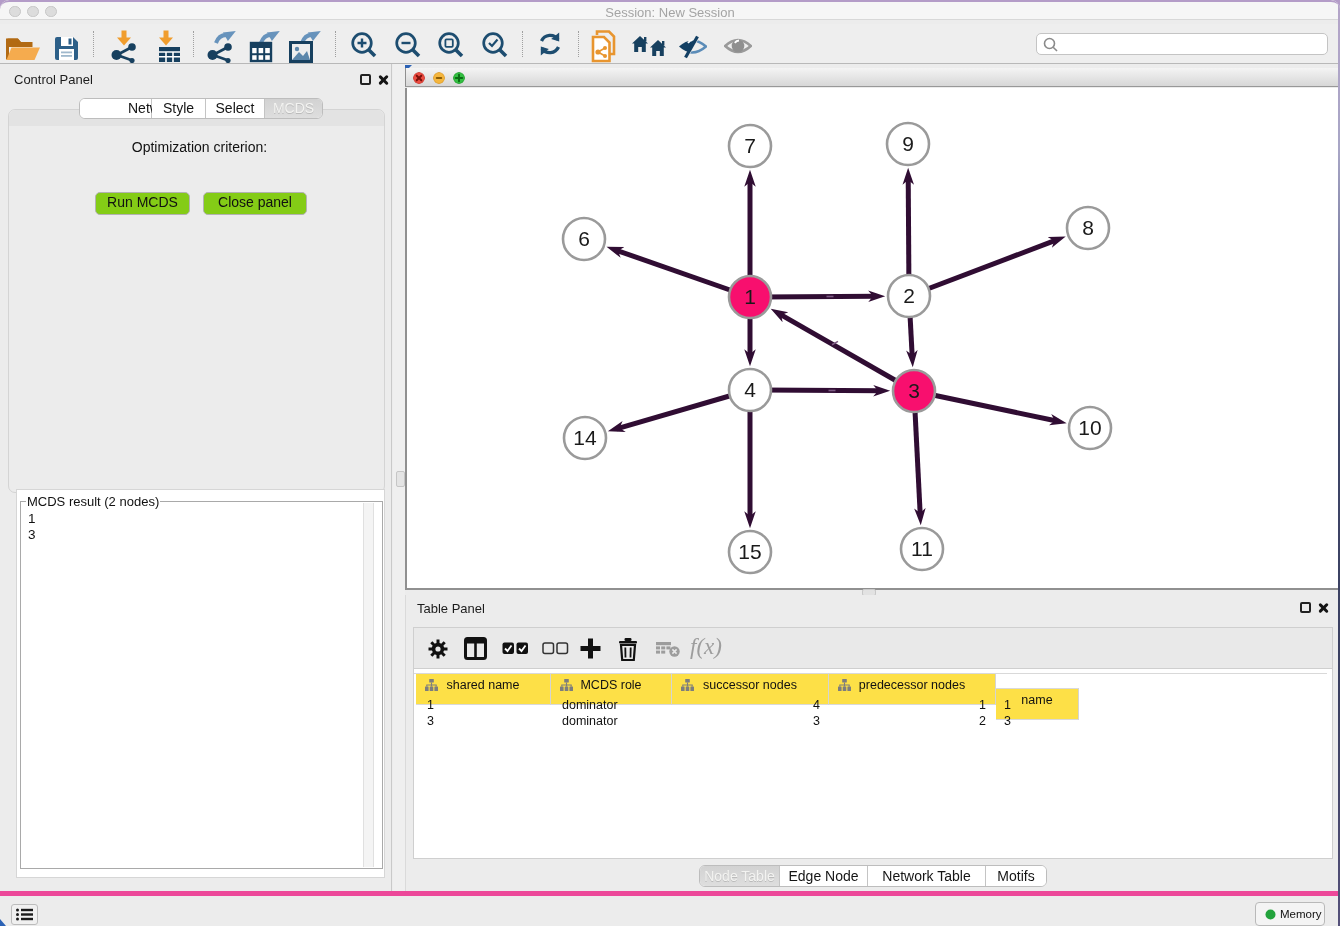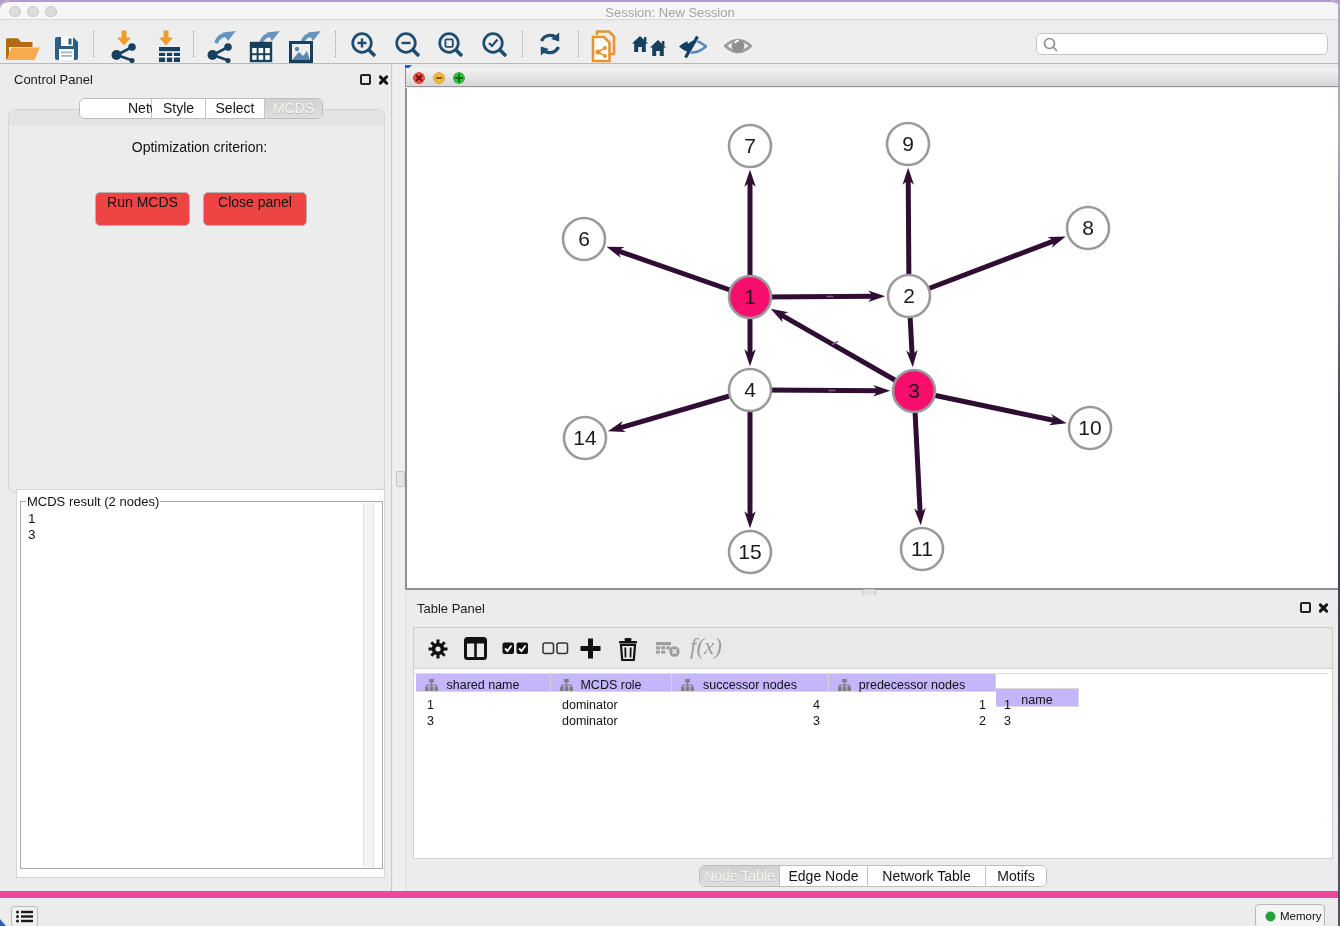--- a/index.html
+++ b/index.html
@@ -26,46 +26,46 @@
 .ic-close:before { transform:rotate(45deg); }
 .ic-close:after { transform:rotate(-45deg); }
 .tabgrp { position:absolute; display:flex; z-index:5; border:1px solid #bdbdbd; border-radius:6px; overflow:hidden; background:#fff; }
 .tabgrp .tab { font-size:14px; color:#151515; background:#fff; border-right:1px solid #c4c4c4; text-align:center; line-height:19px; }
 .tabgrp .tab:last-child { border-right:none; }
 .tabgrp .tab.sel { background:linear-gradient(#d2d2d2,#dedede); color:#f3f3f1; text-shadow:0 1px 0 #bbb; }
 .tabcontent { position:absolute; left:8px; top:45px; width:377px; height:384px; background:#ececec; border:1px solid #d4d4d4; border-radius:7px;padding-left:22px; }
 .tabcontent .band { position:absolute; left:0; top:0; width:100%; height:16px; background:#e3e3e3; border-radius:7px 7px 0 0; }
 .optlabel { position:absolute; left:3px; top:29px; width:100%; text-align:center; font-size:14px; color:#111; }
 .selbox { position:absolute; left:36px; top:50px; width:311px; height:20px; background:#fff; border:1px solid #ababab; border-radius:4px; font-size:14px; color:#111; line-height:18px; padding-left:13px; }
-.btn { position:absolute; height:34px; background:#ef4444; border:1px solid #b2b2b2; border-radius:5px; font-size:14px; color:#111; text-align:center; line-height:19px; }
+.btn { position:absolute; height:23px; background:#84cc16; border:1px solid #b2b2b2; border-radius:5px; font-size:14px; color:#111; text-align:center; line-height:19px; }
 .results { position:absolute; left:16px; top:425px; width:369px; height:389px; background:#fff; border:1px solid #d6d6d6; }
 .fset { position:absolute; left:3px; top:11px; width:363px; height:368px; border:1px solid #a9a9a9; }
 .fleg { position:absolute; left:5px; top:-8px; background:#fff; font-size:13px; color:#111; padding:0 1px; }
 .fbody { position:absolute; left:1px; top:1px; right:12px; bottom:1px; font-size:13.5px; color:#111; padding:8px 0 0 6px; line-height:16px; }
 .fscroll { position:absolute; top:1px; right:8px; width:11.5px; bottom:1px; background:#f4f4f4; border-left:1px solid #e0e0e0; border-right:1px solid #e0e0e0; }
 
 .vdivider { position:absolute; left:393px; top:64px; width:12px; height:827px; background:#efefef; }
 .vgrab { position:absolute; left:3px; top:407px; width:9px; height:16px; background:#e4e4e4; border:1px solid #c6c6c6; border-radius:2px; }
 
 .netframe { position:absolute; left:405px; top:64px; width:935px; height:527px; }
 .nf-title { position:absolute; left:0; top:4px; width:100%; height:19px; background:linear-gradient(#f4f4f4,#d7d7d7); border-left:1px solid #8f8f8f; border-bottom:1px solid #989898; }
 .nf-name { position:absolute; top:3px; width:100%; text-align:center; font-size:13px; color:#161616; }
 .light { position:absolute; top:3.5px; width:12px; height:12px; border-radius:50%; }
 .nf-canvas { position:absolute; left:0px; top:24px; width:935px; height:502px; background:#fff; border-left:2px solid #909090; border-bottom:2px solid #909090; }
 .hgrab { position:absolute; left:862px; top:589px; width:14px; height:7px; background:#e2e2e2; border:1px solid #c8c8c8; border-radius:2px; }
 
 .tpanel { position:absolute; left:405px; top:595px; width:935px; height:296px; background:#ececec; border-left:1px solid #dadada; }
 .tp-title { position:absolute; left:11px; top:6px; font-size:13px; color:#1c1c1c; }
 .tp-toolbar { position:absolute; left:7px; top:32px; width:920px; height:41px; background:#e9e9e9; border:1px solid #cfcfcf; border-bottom:none; }
 .tp-table { position:absolute; left:7px; top:73px; width:920px; height:191px; background:#fff; border:1px solid #cfcfcf; }
-.th { position:absolute; top:4px; height:19px; background:#c4b5fd; border-right:1px solid #d4d4d4; border-top:1px solid #d9d9d9; border-bottom:1px solid #d9d9d9; font-size:12.5px; color:#111; text-align:center; line-height:22px; }
+.th { position:absolute; top:4px; height:32px; background:#fde047; border-right:1px solid #d4d4d4; border-top:1px solid #d9d9d9; border-bottom:1px solid #d9d9d9; font-size:12.5px; color:#111; text-align:center; line-height:22px; }
 .trow { position:absolute; font-size:12.5px; color:#111; height:16px; line-height:16px; }
 .tp-tabs { position:absolute; left:0; top:270px; width:100%; }
 
-.statusbar { position:absolute; left:0; top:891px; width:100%; height:33px; background:#ececec; border-top:7px solid #ec4899; }
+.statusbar { position:absolute; left:0; top:891px; width:100%; height:33px; background:#ececec; border-top:5px solid #ec4899; }
 .membtn { position:absolute; left:1255px; top:6px; width:70px; height:24px; background:#f4f4f4; border:1px solid #b9b9b9; border-radius:4px; font-size:11.5px; color:#111; }
 .listbtn { position:absolute; left:11px; top:8px; width:27px; height:21px; background:#f0f0f0; border:1px solid #bcbcbc; border-radius:3px; }
 </style>
 </head>
 <body>
 <div class="win">
   <div class="redge"></div>
   <div class="titlebar">
     <span class="tdot" style="left:9px;"></span>
     <span class="tdot" style="left:27px;"></span>

